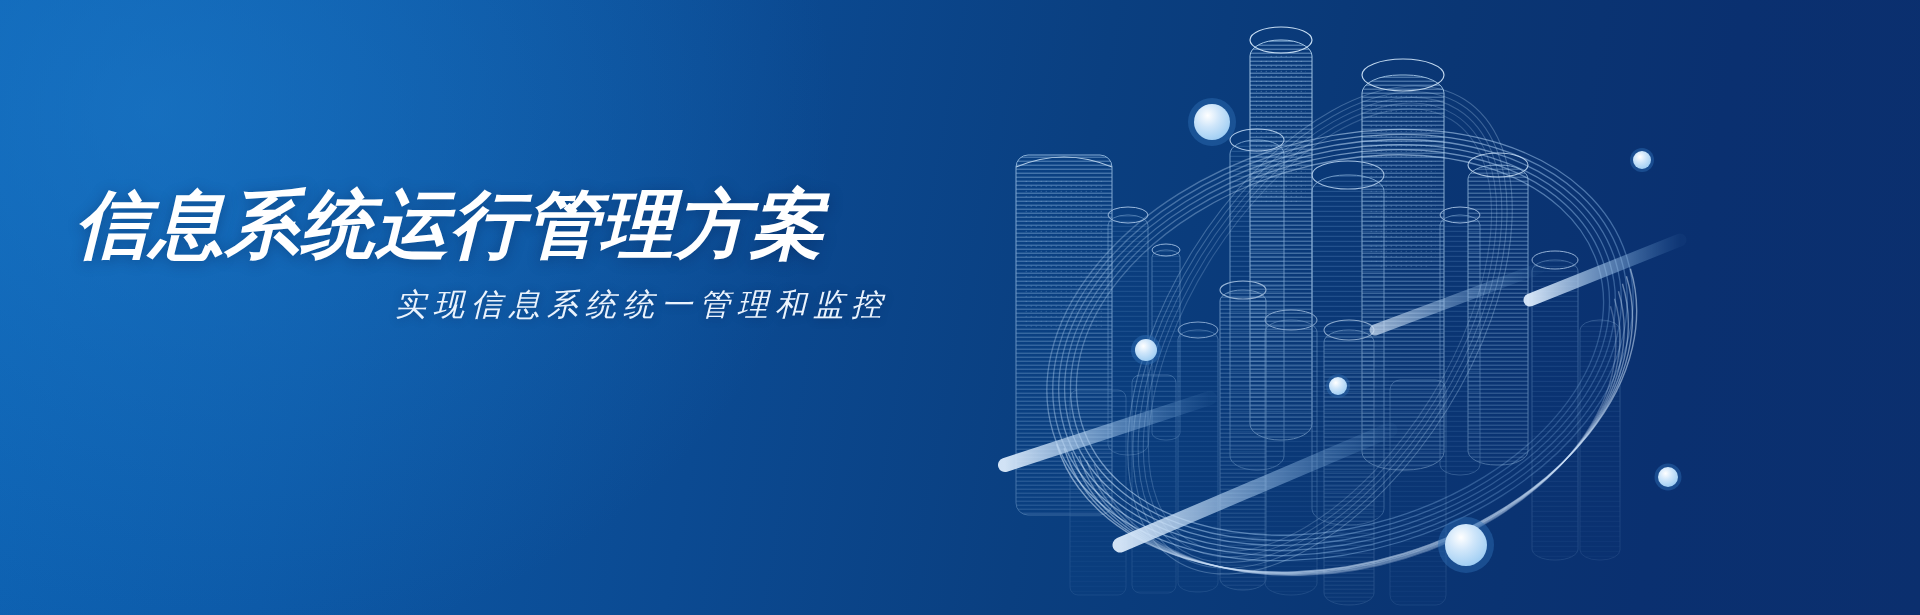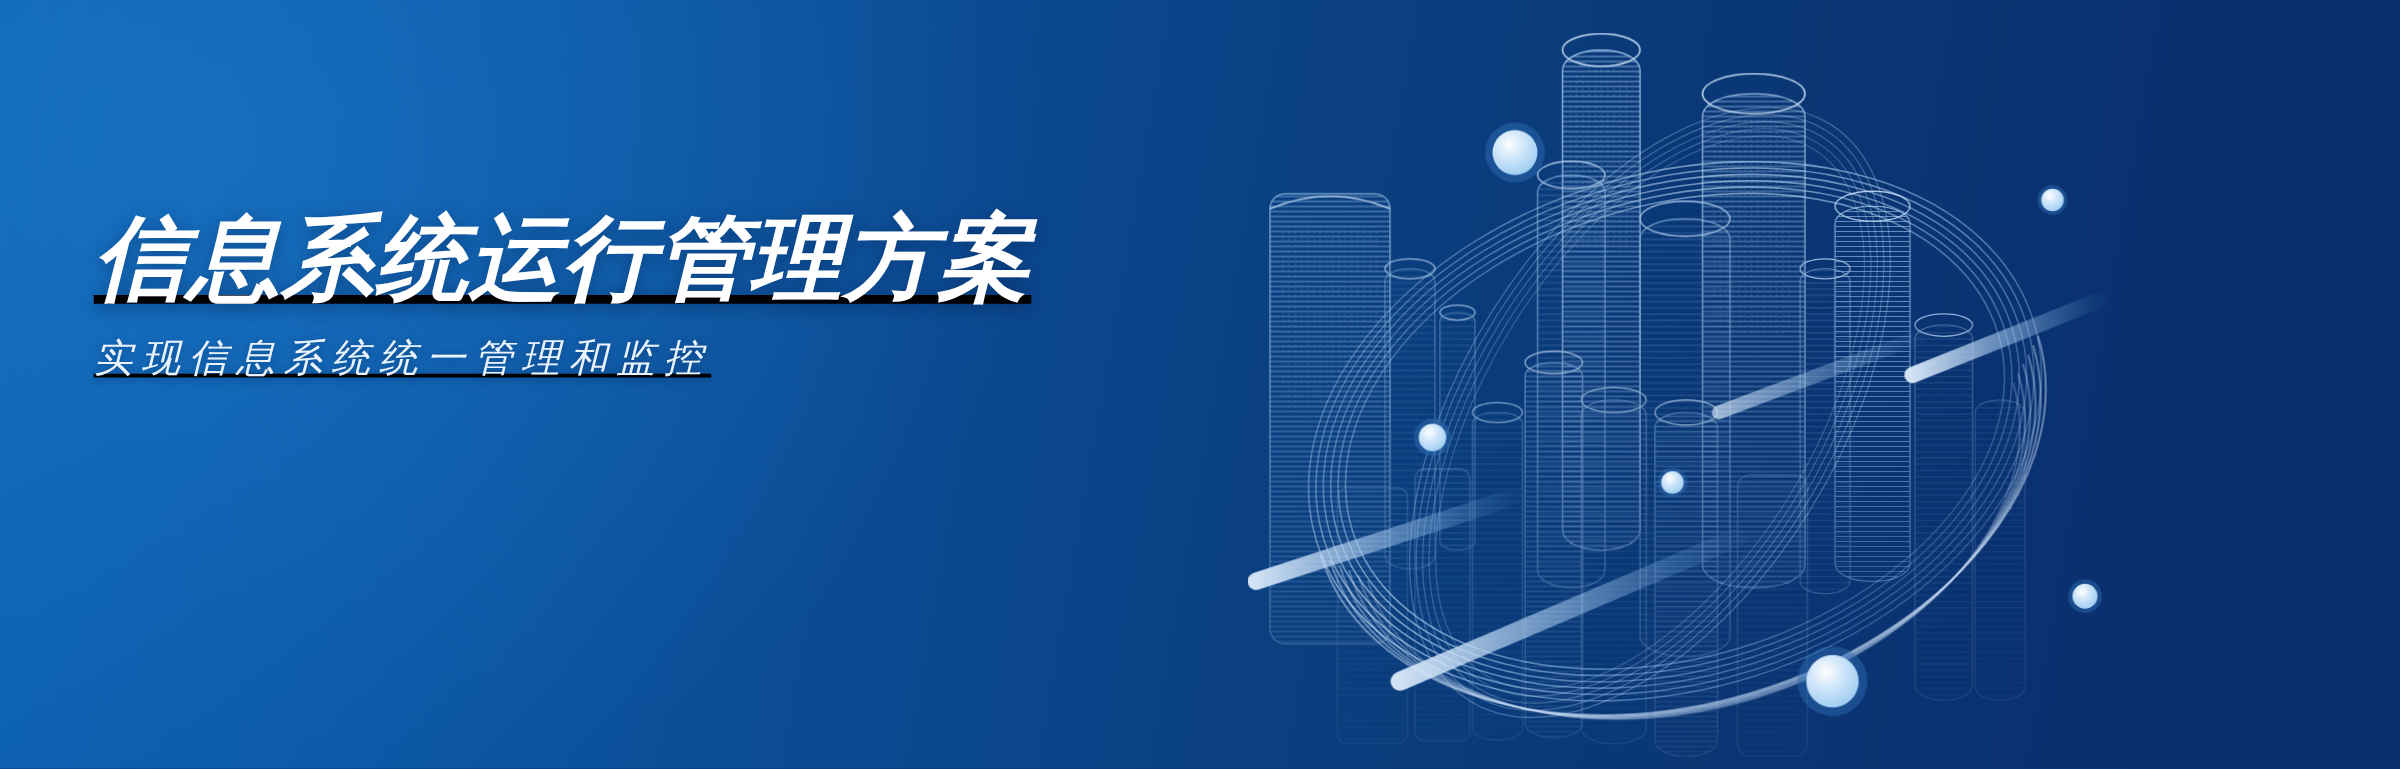--- a/index.html
+++ b/index.html
@@ -18,44 +18,44 @@
     overflow: hidden;
     background:
       radial-gradient(ellipse 1100px 900px at 8% 18%, rgba(30,125,205,0.55) 0%, rgba(30,125,205,0.0) 62%),
       linear-gradient(100deg, #0d63b4 0%, #0c58a6 18%, #0b4a92 38%, #0a3f80 55%, #0a3674 72%, #0a3070 86%, #0b2f6e 100%);
   }
 
   
   .text-block {
     position: absolute;
     left: 75px;
-    top: 168px;
+    top: 186px;
     width: 830px;
     z-index: 40;
-    text-decoration: underline;
   }
   .title {
     margin: 0;
     font-size: 74px;
     line-height: 1.06;
     font-weight: 700;
     font-style: italic;
     color: #ffffff;
     letter-spacing: 1px;
     white-space: nowrap;
     text-shadow: 0 2px 14px rgba(3,24,66,0.35);
   }
   .subtitle {
     margin: 22px 0 0 0;
     font-size: 31px;
     line-height: 1.2;
     font-weight: 400;
     font-style: italic;
     color: #eaf3fd;
     letter-spacing: 7px;
+    text-align: right;
     padding-right: 16px;
     white-space: nowrap;
     text-shadow: 0 1px 8px rgba(3,24,66,0.35);
   }
 
   
   .graphic {
     position: absolute;
     right: 0;
     top: 0;

